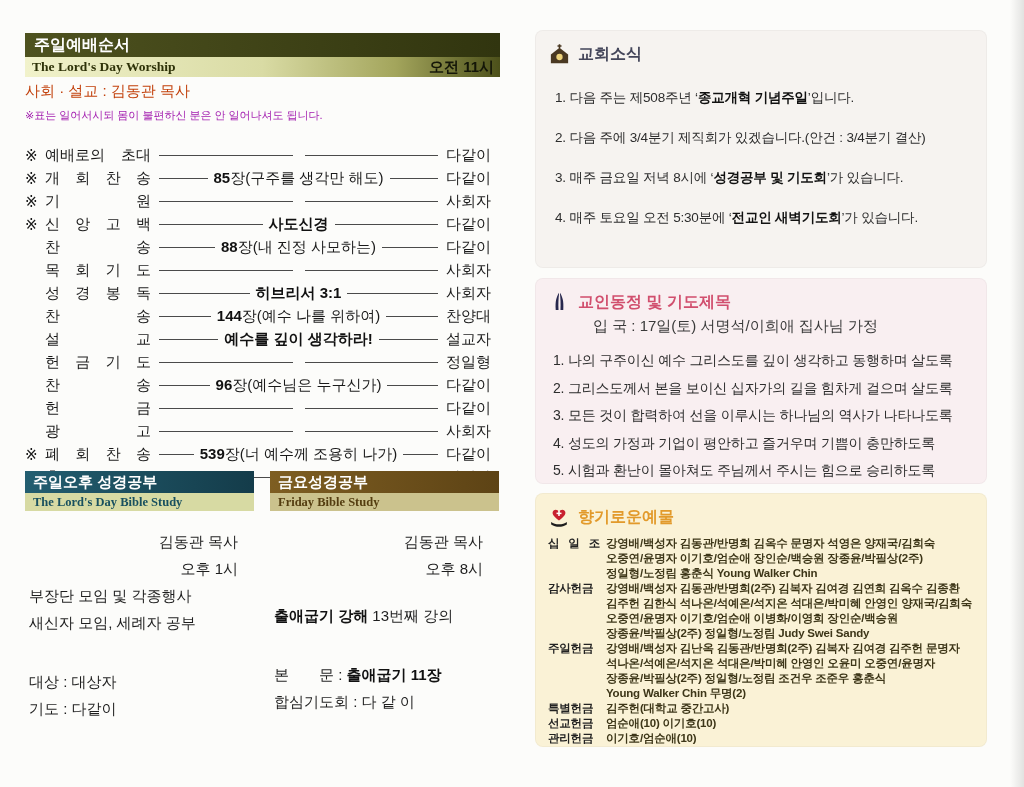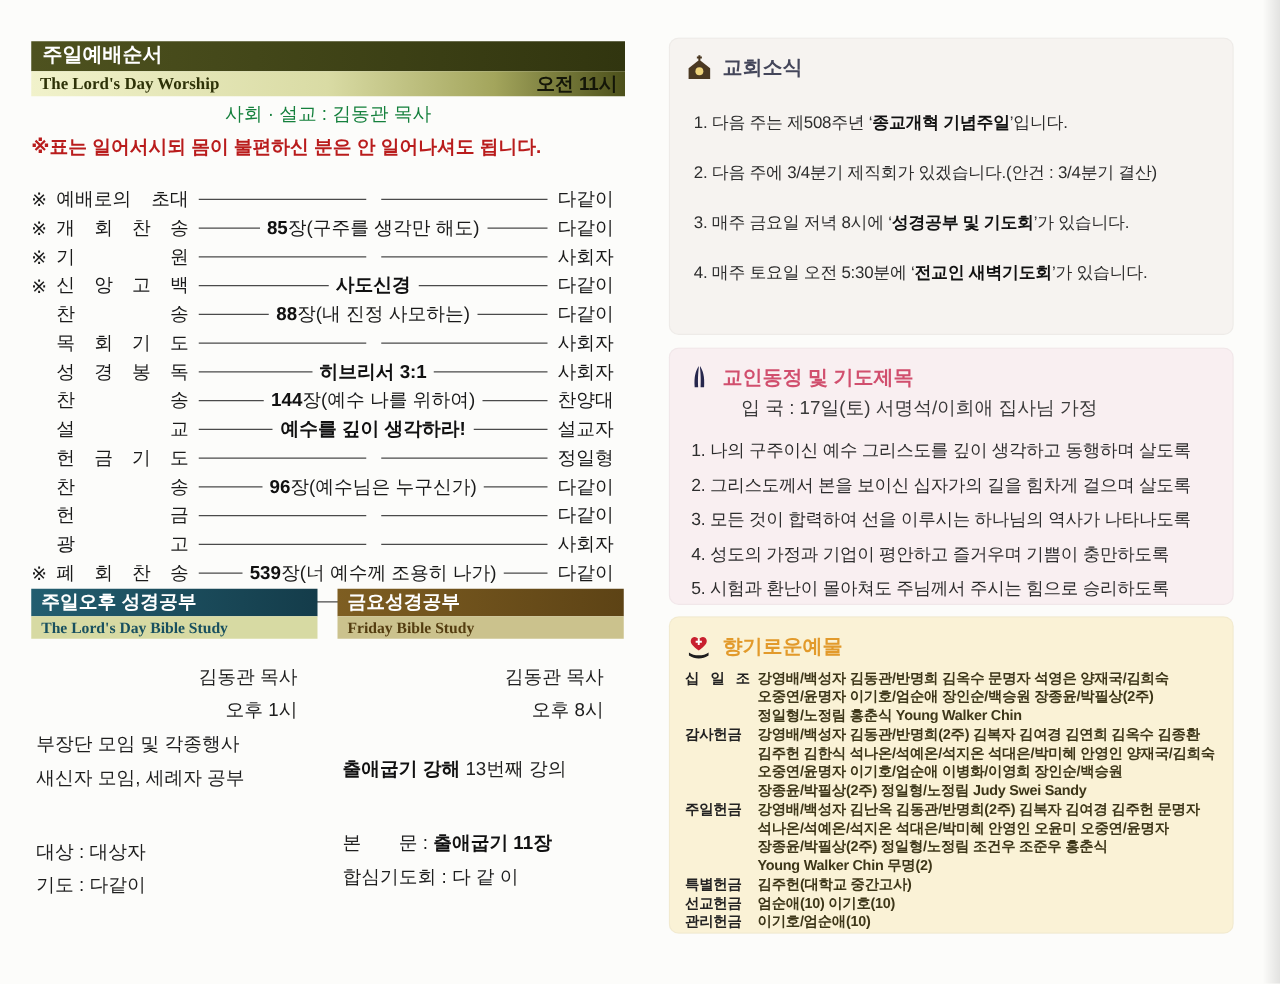--- a/index.html
+++ b/index.html
@@ -14,22 +14,22 @@
 
   
   .left-col{position:absolute;left:25px;top:33px;width:475px;}
   .wbar1{height:24px;background:linear-gradient(90deg,#4e521f,#31350f);
     color:#fff;font-weight:bold;font-size:16px;line-height:24px;padding-left:9px;}
   .wbar2{height:20px;display:flex;justify-content:space-between;align-items:center;
     background:linear-gradient(90deg,#f1f2cb,#d9dba4 50%,#a3a55c 78%,#4c501a);}
   .wbar2 .en{font-family:"Liberation Serif","DejaVu Serif",serif;font-weight:bold;
     color:#2e3208;font-size:13.5px;padding-left:7px;}
   .wbar2 .time{font-weight:bold;color:#141608;font-size:15px;padding-right:6px;}
-  .leader-line{text-align:center;font-size:15px;margin-top:5px;color:#15803d;}
-  .note{font-size:15px;margin-top:7px;color:#b91c1c;font-weight:bold;}
+  .leader-line{text-align:left;font-size:15px;margin-top:5px;color:#c2410c;}
+  .note{font-size:11px;margin-top:7px;color:#a21caf;}
   .wlist{margin-top:21px;}
   .wrow{display:flex;align-items:center;height:23px;font-size:15px;color:#1a1a1a;}
   .wstar{width:20px;flex-shrink:0;}
   .wlabel{width:106px;flex-shrink:0;text-align:justify;text-align-last:justify;margin-right:2px;}
   .wline{flex:1;border-top:1.5px solid #4a4a4a;margin:0 6px;height:0;}
   .wcenter{white-space:nowrap;}
   .wcenter b{color:#111;}
   .wwho{width:54px;flex-shrink:0;text-align:left;margin-left:2px;}
 
   

